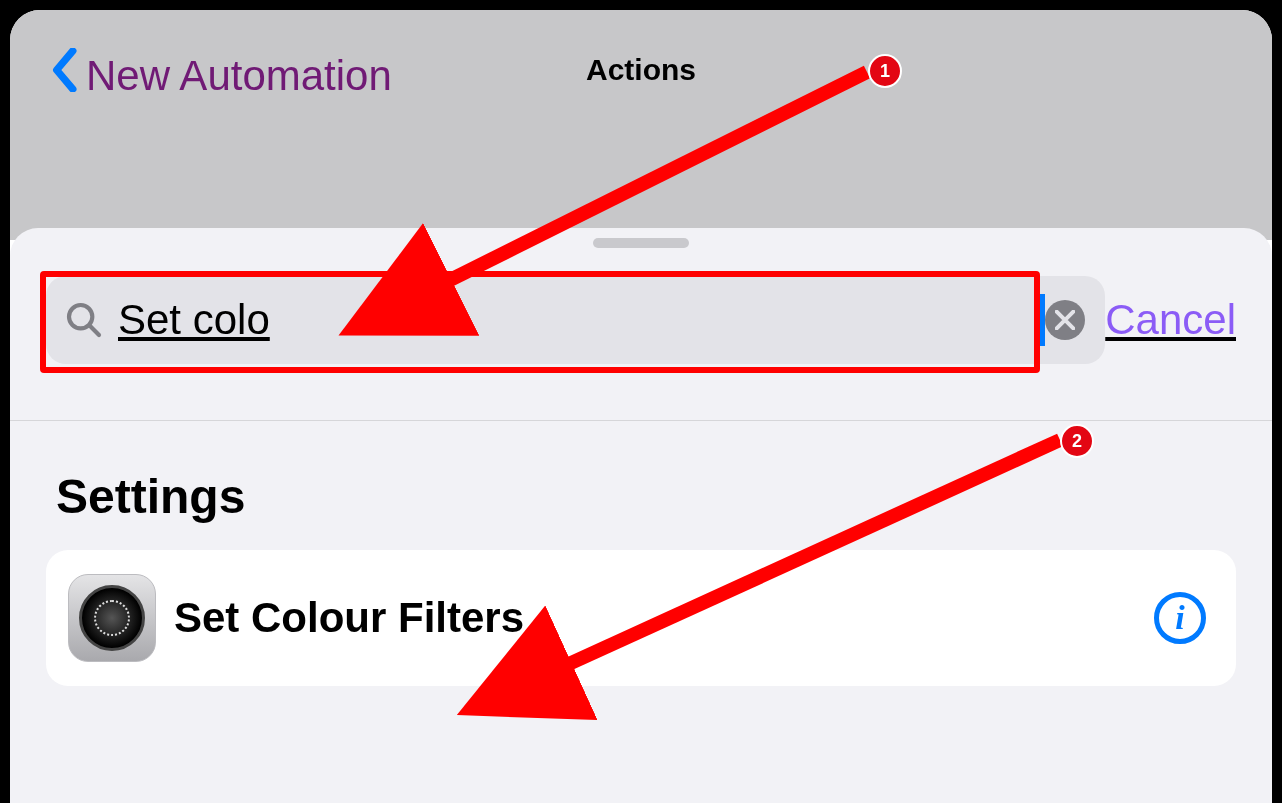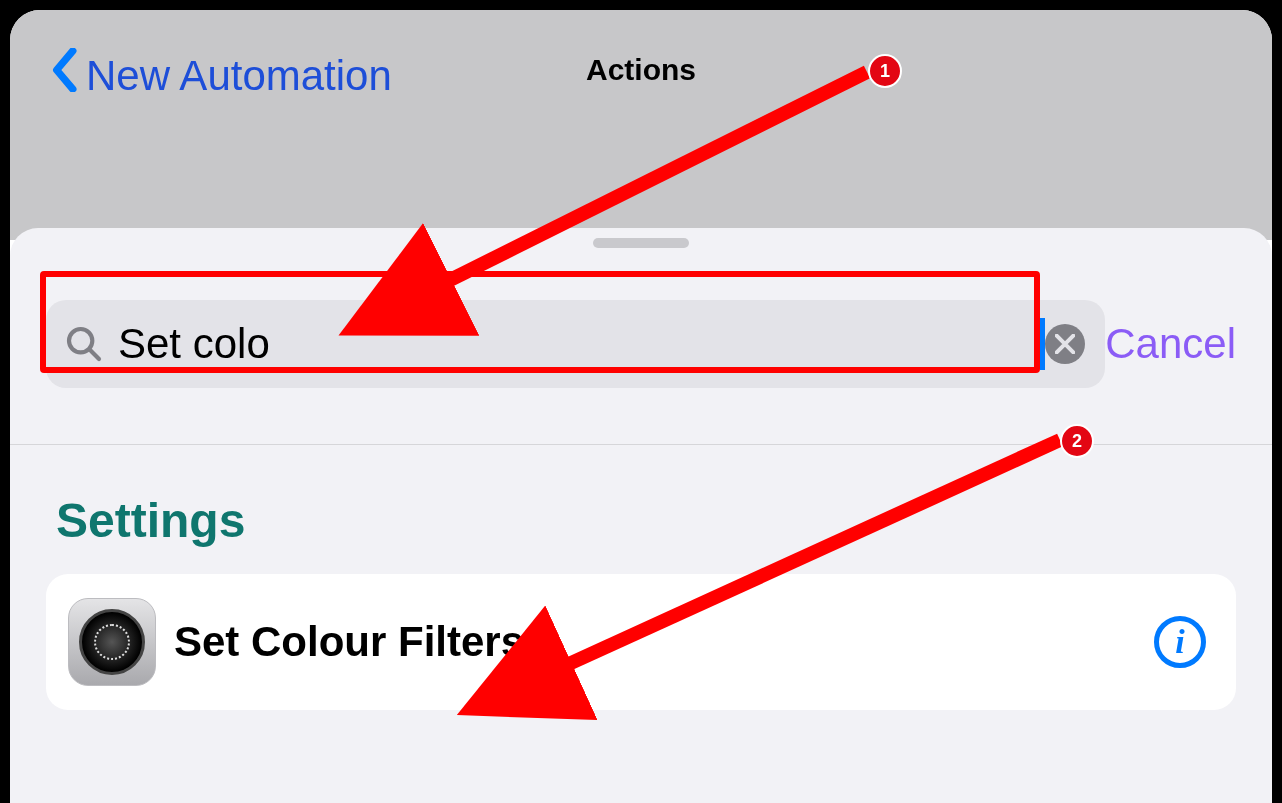--- a/index.html
+++ b/index.html
@@ -5,37 +5,37 @@
     * { margin: 0; padding: 0; box-sizing: border-box; }
     html, body { width: 1282px; height: 803px; font-family: -apple-system, BlinkMacSystemFont, "Segoe UI", Helvetica, Arial, sans-serif; background: #000; overflow: hidden; }
     .device-frame { position: relative; width: 1282px; height: 803px; background: #000; border-radius: 40px 40px 0 0; padding: 10px 10px 0 10px; }
     .screen { position: relative; width: 100%; height: 100%; overflow: hidden; border-radius: 30px 30px 0 0; background: #fff; }
     
     .top-nav { position: absolute; top: 0; left: 0; right: 0; height: 230px; background: #c7c7c9; }
     .top-nav-bar { display: flex; align-items: center; justify-content: space-between; height: 120px; padding: 0 40px; }
     .back-group { display: flex; align-items: center; gap: 8px; }
     .chevron-left { width: 28px; height: 44px; }
     .chevron-left svg { width: 100%; height: 100%; }
-    .back-label { color: #1d4ed8; font-size: 42px; font-weight: 400; margin-top: 11px; }
+    .back-label { color: #701a75; font-size: 42px; font-weight: 400; margin-top: 11px; }
     .title { position: absolute; left: 0; right: 0; text-align: center; color: #000; font-size: 30px; font-weight: 600; pointer-events: none; }
     .next-label { color: #007aff; font-size: 42px; font-weight: 600; }
     
     .sheet { position: absolute; top: 218px; left: 0; right: 0; bottom: 0; background: #f2f2f6; border-radius: 28px 28px 0 0; }
     .grabber { position: absolute; top: 10px; left: 50%; transform: translateX(-50%); width: 96px; height: 10px; background: #c9c9cd; border-radius: 6px; }
-    .search-row { display: flex; align-items: center; padding: 72px 36px 28px 36px; }
+    .search-row { display: flex; align-items: center; padding: 48px 36px 28px 36px; text-decoration: underline; }
     .search-field { position: relative; flex: 1; display: flex; align-items: center; background: #e3e3e8; border-radius: 20px; height: 88px; padding: 0 20px 0 18px; }
     .search-icon { width: 40px; height: 40px; color: #7f7f85; flex-shrink: 0; }
     .search-icon svg { width: 100%; height: 100%; display: block; }
     .search-input { flex: 1; border: none; background: transparent; font-size: 42px; color: #000; padding-left: 14px; outline: none; font-family: inherit; }
     .caret { display: inline-block; width: 5px; height: 52px; background: #007aff; vertical-align: middle; margin-left: -2px; }
     .clear-btn { width: 40px; height: 40px; border-radius: 50%; background: #7f7f85; display: flex; align-items: center; justify-content: center; flex-shrink: 0; }
     .clear-btn svg { width: 20px; height: 20px; display: block; }
     .cancel-btn { color: #8b5cf6; font-size: 42px; }
     .divider { height: 1px; background: #d6d6d9; margin-top: 28px; }
-    .section-header { font-size: 48px; font-weight: 700; color: #0f766e; padding: 48px 46px 26px 46px; }
+    .section-header { font-size: 48px; font-weight: 700; color: #000000; padding: 48px 46px 26px 46px; }
     .list { padding: 0 36px; }
     .list-card { background: #fff; border-radius: 22px; }
     .list-item { display: flex; align-items: center; gap: 18px; padding: 24px 30px 24px 22px; }
     .app-icon { width: 88px; height: 88px; border-radius: 20px; background: linear-gradient(180deg, #e4e4e6 0%, #a9a9ad 100%); display: flex; align-items: center; justify-content: center; flex-shrink: 0; border: 1px solid #bcbcc0; }
     .app-icon-inner { width: 66px; height: 66px; border-radius: 50%; background: radial-gradient(circle at 50% 50%, #555 0%, #000 70%); border: 3px solid #444; position: relative; }
     .app-icon-inner::before { content: ""; position: absolute; inset: 12px; border-radius: 50%; border: 2px dotted #ddd; }
     .item-label { flex: 1; font-size: 42px; font-weight: 600; color: #000; }
     .info-btn { width: 52px; height: 52px; border: 5px solid #007aff; border-radius: 50%; display: flex; align-items: center; justify-content: center; color: #007aff; font-family: Georgia, 'Times New Roman', serif; font-style: italic; font-weight: 700; font-size: 34px; line-height: 1; flex-shrink: 0; }
     
     .annot { position: absolute; inset: 0; pointer-events: none; }

